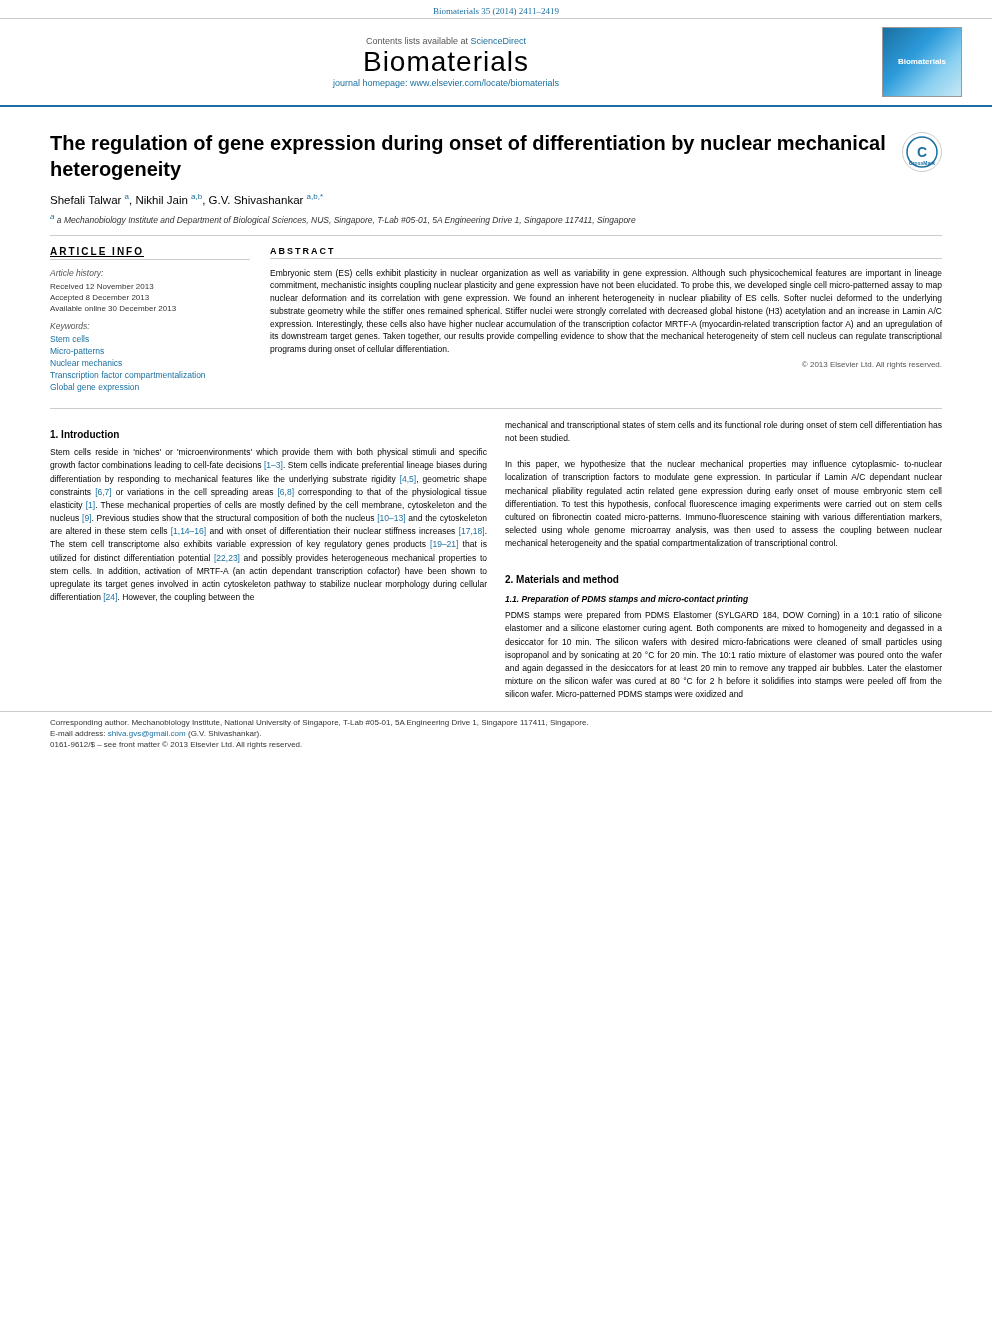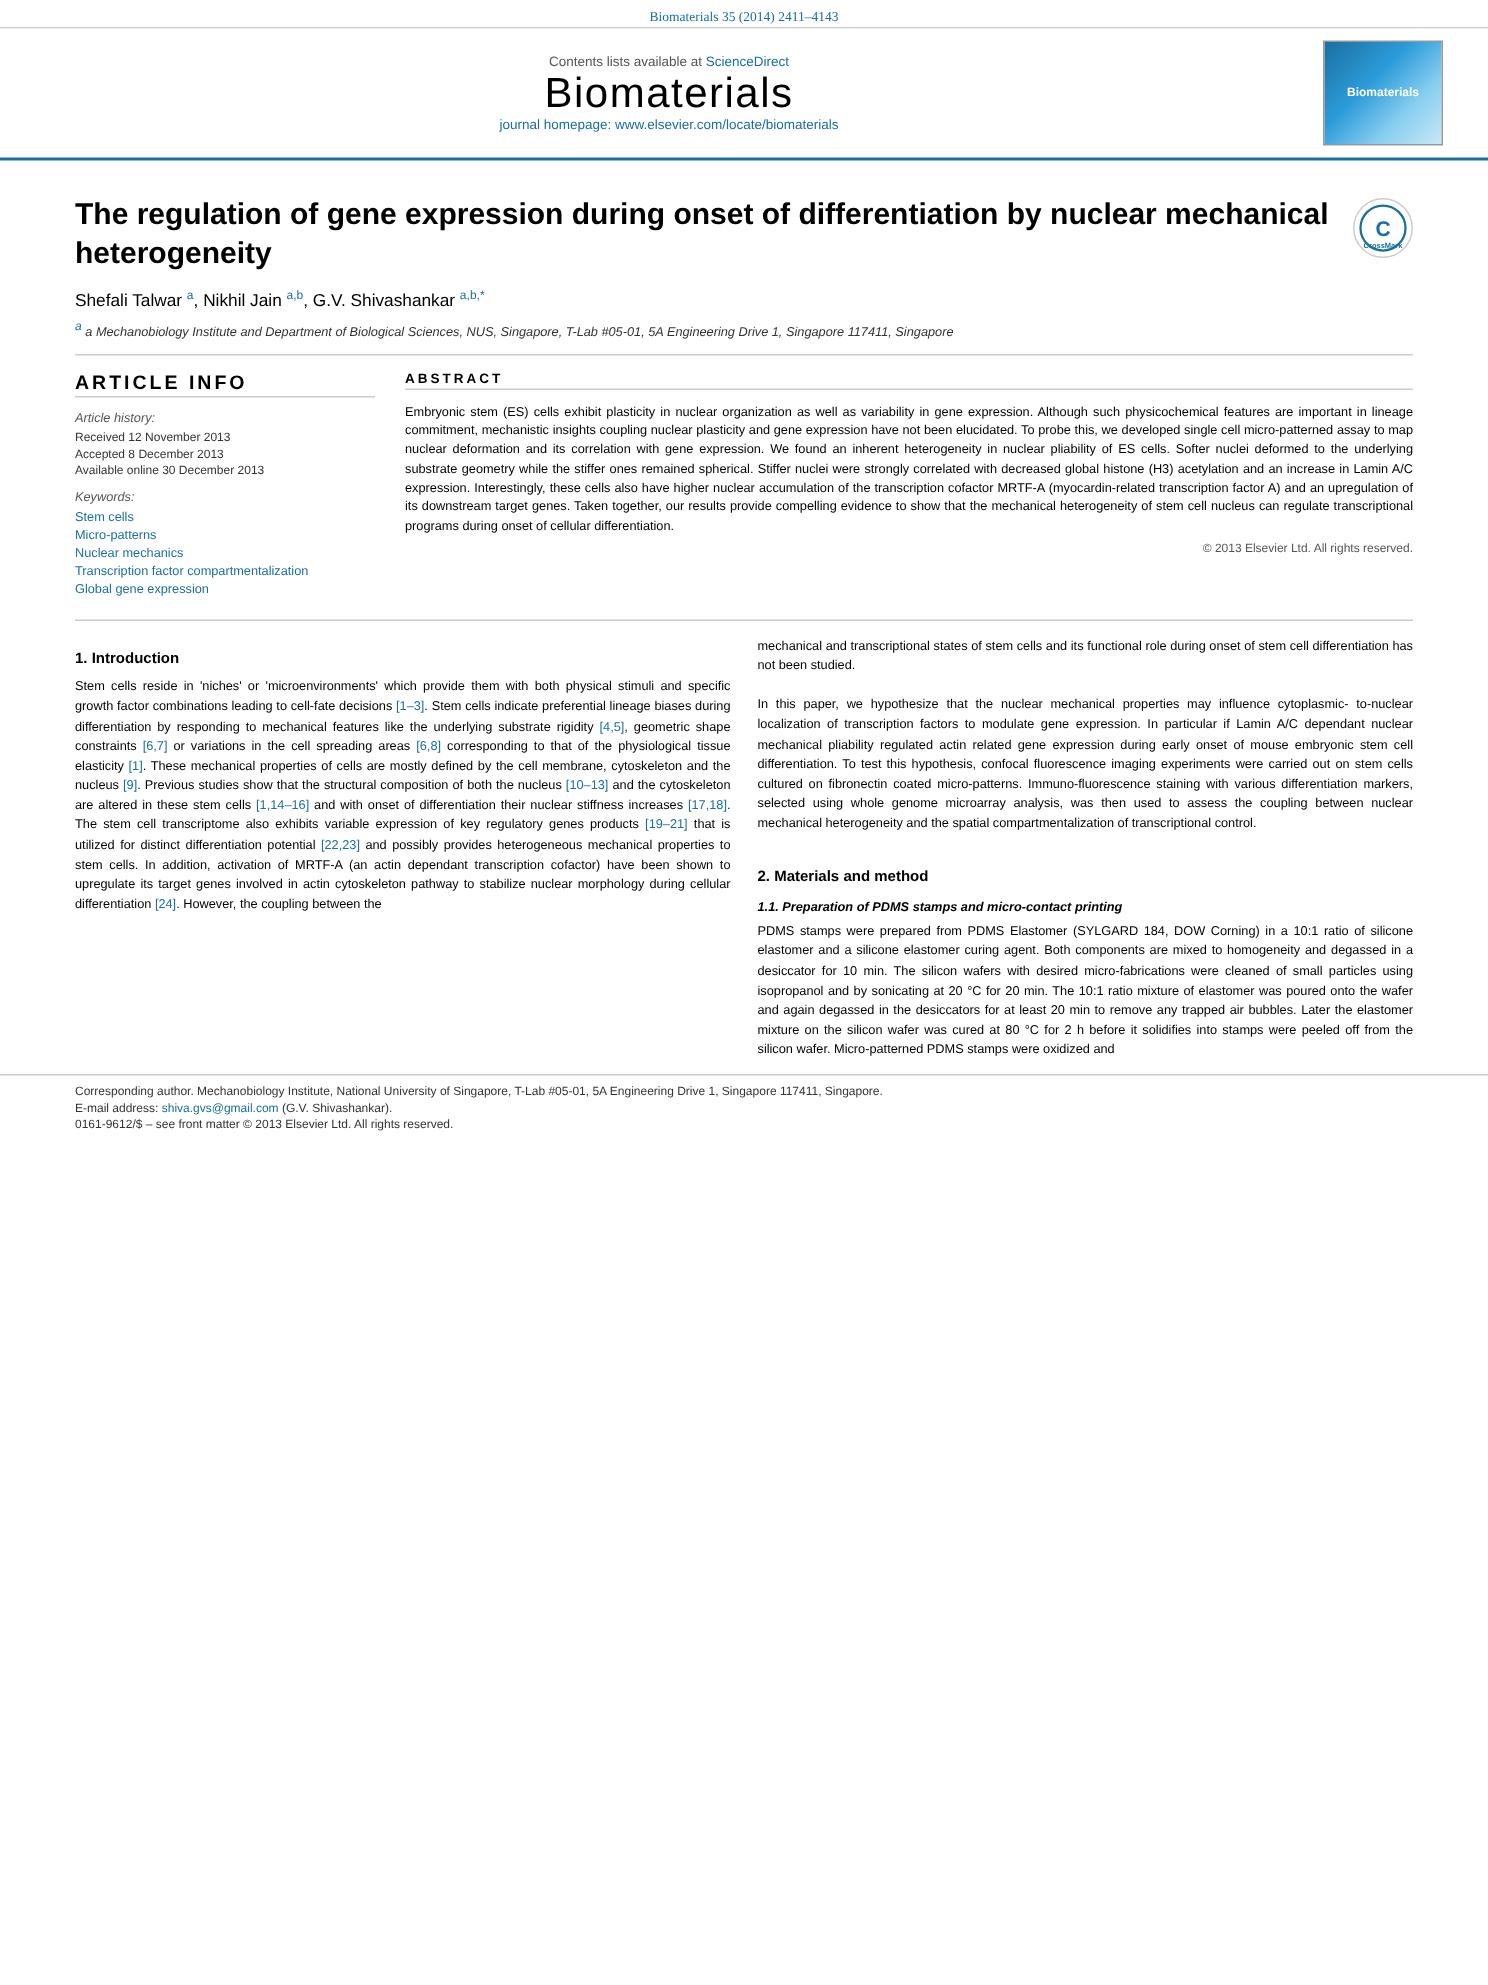--- a/index.html
+++ b/index.html
@@ -175,29 +175,30 @@
     .article-meta {
       display: flex;
       gap: 20px;
       margin-bottom: 14px;
     }
     .article-info {
       width: 200px;
       flex-shrink: 0;
     }
     .article-info-header {
-      font-size: 13px;
+      font-size: 10px;
       font-family: Arial, sans-serif;
       letter-spacing: 2px;
       text-transform: uppercase;
       color: #000;
       font-weight: bold;
       margin-bottom: 8px;
       border-bottom: 1px solid #ccc;
       padding-bottom: 2px;
+      text-decoration: underline;
     }
     .history-label {
       font-size: 8.5px;
       font-style: italic;
       color: #555;
       margin-bottom: 4px;
       font-family: Arial, sans-serif;
     }
     .history-item {
       font-size: 8px;
@@ -314,21 +315,21 @@
       font-weight: bold;
       color: #000;
       font-family: Arial, sans-serif;
       margin: 6px 0 3px 0;
     }
   </style>
 </head>
 <body>
 
 <div class="top-bar">
-  <span>Biomaterials 35 (2014) 2411–4143</span>
+  <span>Biomaterials 35 (2014) 2411–2419</span>
 </div>
 
 <div class="journal-header">
   <div class="journal-header-center">
     <div class="contents-available">
       <span>Contents lists available at</span>
       <a>ScienceDirect</a>
     </div>
     <div class="journal-name">Biomaterials</div>
     <div class="journal-homepage">journal homepage: www.elsevier.com/locate/biomaterials</div>

